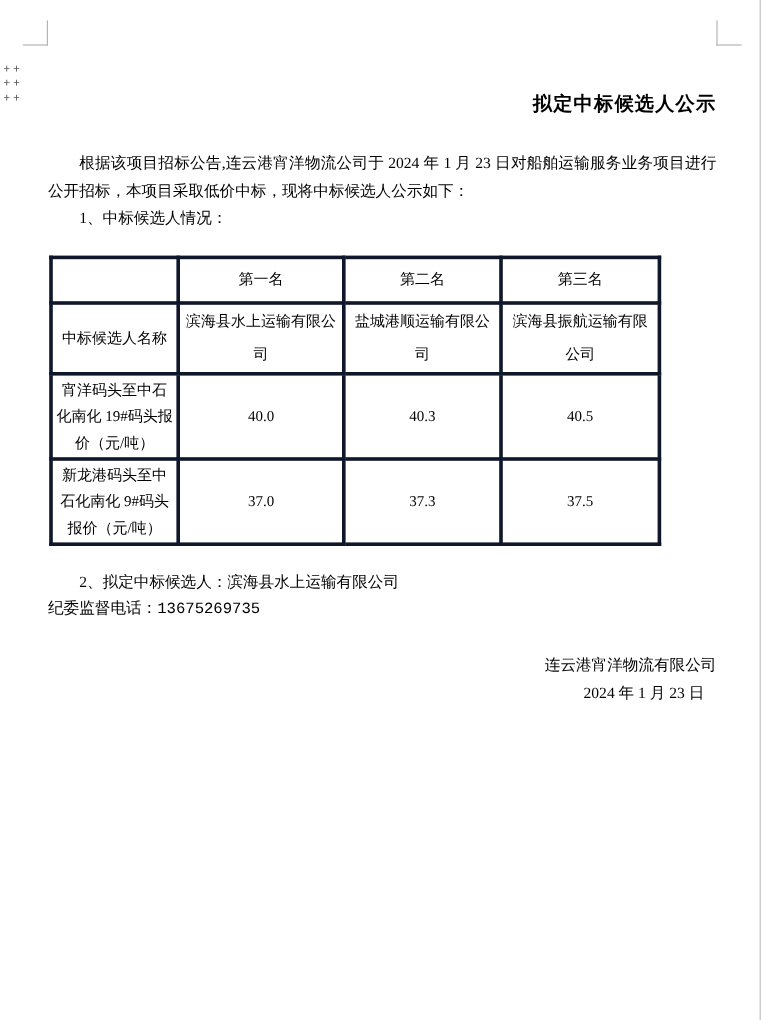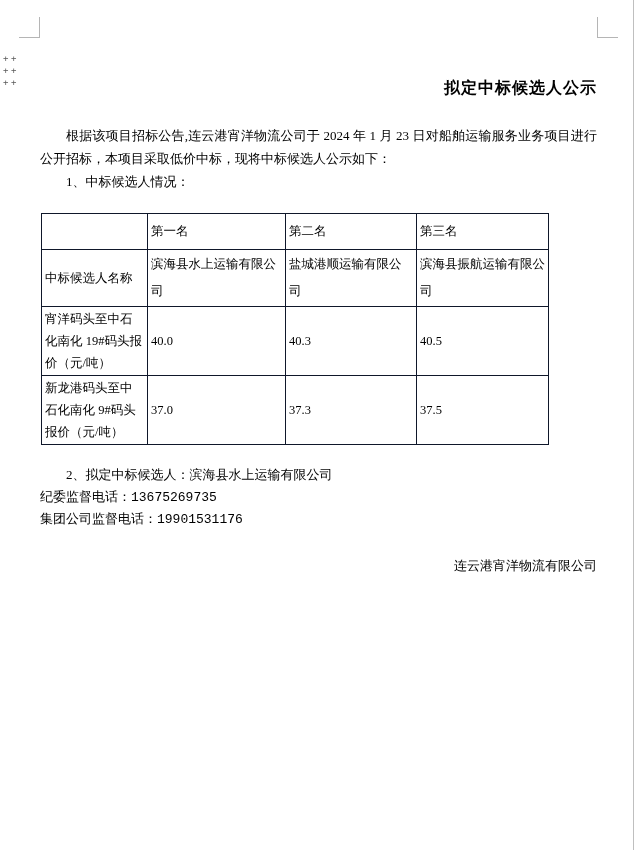--- a/index.html
+++ b/index.html
@@ -46,22 +46,22 @@
   .intro-par   { margin-top:26px; }
   .section3-par{ margin-top:3px; line-height:27px; }
   .section2-par{ margin-top:18px; }
 
   table.candidates {
     margin:20px 0 0 1px;
     border-collapse:collapse; table-layout:fixed;
     width:507px; font-size:12.5px;
   }
   table.candidates td {
-    border:1px solid #0f172a; vertical-align:middle;
-    text-align:left; padding:1px 3px; overflow:hidden;
+    border:3px solid #0f172a; vertical-align:middle;
+    text-align:center; padding:1px 3px; overflow:hidden;
   }
   tr.hdr-row  td { height:33px; }
   tr.name-row td { height:52px; line-height:27px; }
   tr.price-row-1 td { height:65px; }
   tr.price-row-2 td { height:66px; }
   td.row-label { text-align:left; line-height:22px; padding:2px 4px; text-align:justify; }
   td.name-label { text-align:center; line-height:22px; }
 
   .phone-par { margin:0; font-size:13px; line-height:22px; text-indent:0;font-family:Liberation Mono, monospace; }
   .phones { margin-top:1px; }
@@ -130,21 +130,21 @@
         <td>37.5</td>
       </tr>
     </tbody>
       </table>
 
     <p class="body-par section2-par">2、拟定中标候选人：滨海县水上运输有限公司</p>
 
 
     <div class="phones">
       <p class="phone-par">纪委监督电话：13675269735</p>
-      <p class="phone-par">集团公司监督电话：19901531176</p>
     </div>
 
     <div class="signature-block">
       <p class="signature-company">连云港宵洋物流有限公司</p>
+      <p class="signature-date">2024 年 1 月 23 日</p>
     </div>
 
   </div>
 </div>
 
 </body></html>

